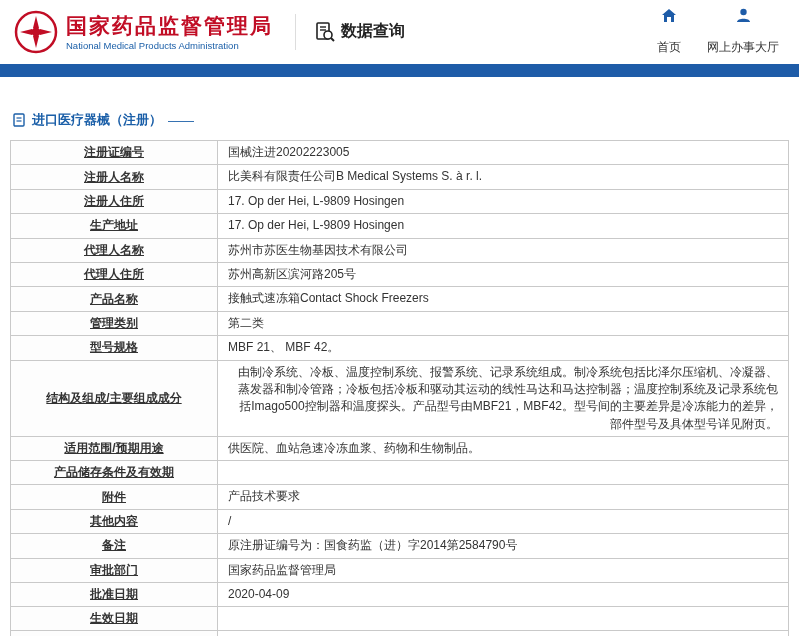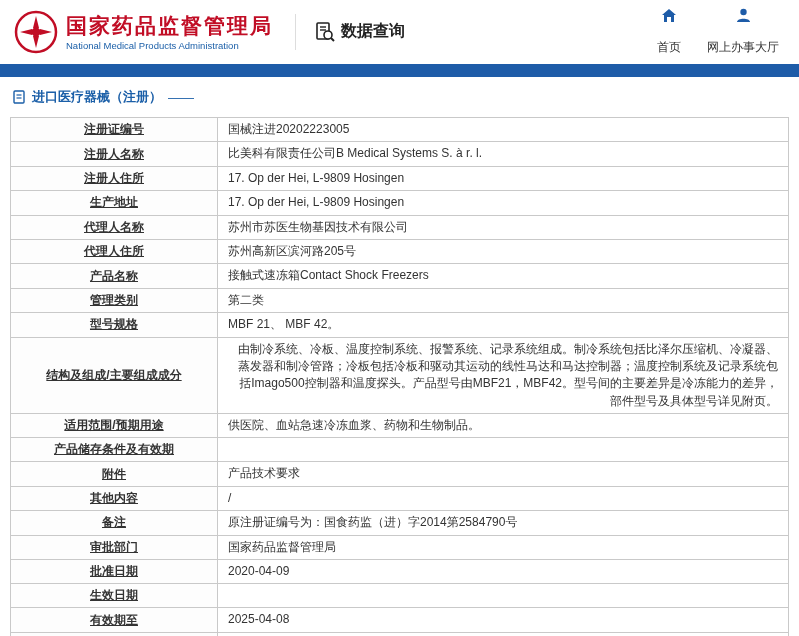--- a/index.html
+++ b/index.html
@@ -17,21 +17,21 @@
   .header-spacer { flex:1; }
   .top-links { display:flex; gap:26px; margin-right:6px; }
   .top-link { display:flex; flex-direction:column; align-items:center; gap:16px; font-size:12px; color:#333; cursor:pointer; }
   .top-link svg { display:block; }
 
   
   .blue-bar { height:13px; background:#1e5ca8; }
 
   
   .breadcrumb { display:flex; align-items:center; gap:6px; padding:11px 12px 9px 12px;
-    color:#1b5fa8; font-size:13px; font-weight:700; }
+    color:#1b5fa8; font-size:13px; font-weight:700;margin-top:23px; }
   .breadcrumb .sep { font-weight:400; }
 
   
   .tbl { margin:2px 10px 0 10px; border:1px solid #c9c9c9; border-bottom:none; }
   .row { display:flex; border-bottom:1px solid #c9c9c9; min-height:23px; }
   .lab { flex:0 0 207px; border-right:1px solid #c9c9c9; background:#fdfdfd;
     display:flex; align-items:center; justify-content:center; gap:4px;
     font-weight:700; font-size:12px; padding:3px 6px; text-align:center;text-decoration:underline; }
   .val { flex:1; font-size:12px; padding:3px 10px; display:flex; align-items:center;
     line-height:1.45; flex-wrap:wrap;text-align:right; }

